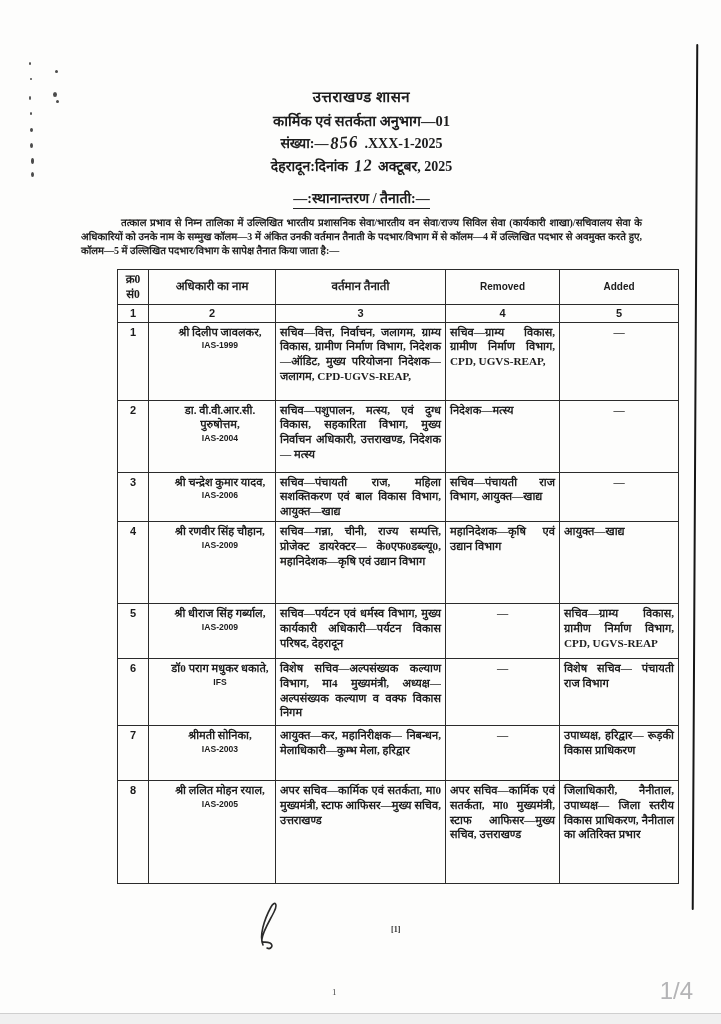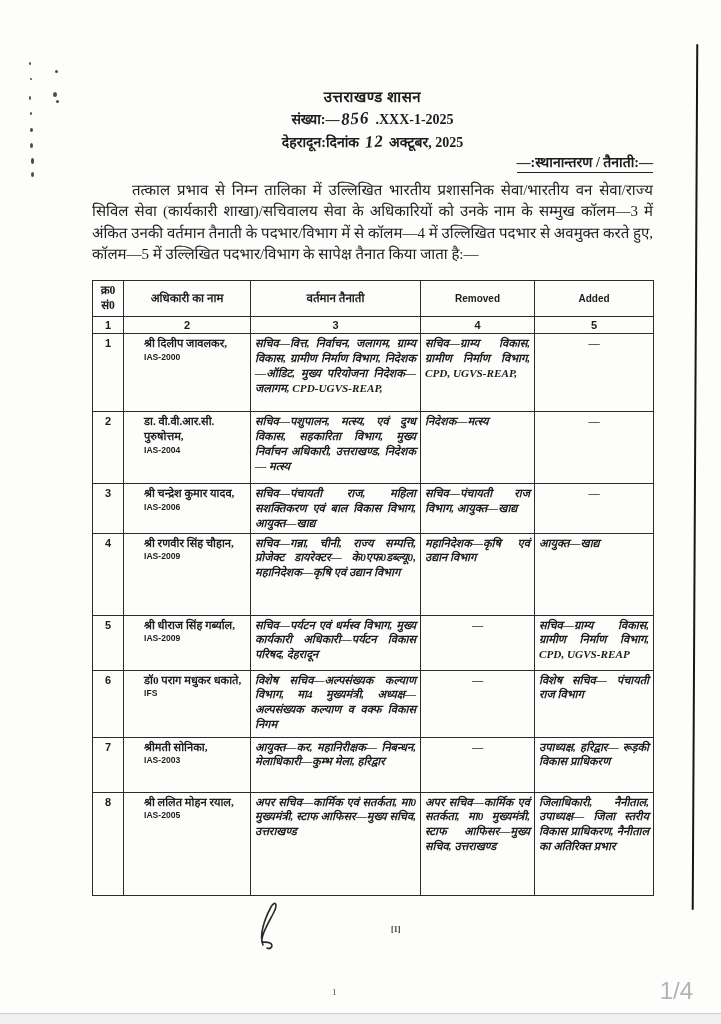--- a/index.html
+++ b/index.html
@@ -1,39 +1,39 @@
 <!DOCTYPE html>
 <html><head>
 <meta charset="utf-8">
 <style>
   html,body{margin:0;padding:0;}
   body{
     width:721px;height:1024px;position:relative;overflow:hidden;
     background:#fdfdfc;color:#1c1c1c;
     font-family:"Liberation Serif","DejaVu Serif",serif;
   }
-  .doc{position:absolute;left:92px;top:86px;width:561px;}
+  .doc{position:absolute;left:81px;top:86px;width:561px;}
   .hdr{text-align:center;font-weight:bold;}
   .hdr-l1{font-size:15px;letter-spacing:.5px;}
   .hdr-l2{font-size:14.5px;margin-top:4px;}
   .hdr-num,.hdr-date{font-size:14px;margin-top:3px;}
   .hw{font-style:italic;font-size:17px;display:inline-block;transform:rotate(-4deg);letter-spacing:1px;padding:0 2px;}
-  .subject-wrap{text-align:right;margin-top:0;}
+  .subject-wrap{text-align:center;margin-top:12px;}
   .subject{display:inline-block;font-size:14px;font-weight:bold;border-bottom:1.6px solid #222;padding-bottom:1px;}
-  .intro{font-size:15px;font-weight:normal;text-align:justify;line-height:1.42;margin-top:7px;text-indent:40px;}
-  table{border-collapse:collapse;width:561px;table-layout:fixed;margin-top:5px;}
+  .intro{font-size:10px;font-weight:bold;text-align:justify;line-height:1.42;margin-top:7px;text-indent:40px;}
+  table{border-collapse:collapse;width:561px;table-layout:fixed;margin-top:5px;margin-left:36px;}
   td,th{border:1.6px solid #2b2b2b;vertical-align:top;padding:2px 4px;font-size:11.2px;font-weight:bold;line-height:1.32;}
   th{text-align:center;vertical-align:middle;font-size:11.6px;}
   .en{font-family:"Liberation Sans","DejaVu Sans",sans-serif;font-size:10px;}
   .numrow td{text-align:center;padding:1px;font-family:"Liberation Sans",sans-serif;font-size:11px;}
   .c-sno{text-align:center;font-family:"Liberation Sans",sans-serif;font-size:11px;}
-  .c-name{text-align:left;padding-left:20px;}
+  .c-name{text-align:center;padding-left:20px;}
   .c-name .nm{display:block;}
   .c-name .cadre{display:block;font-family:"Liberation Sans",sans-serif;font-size:8.6px;margin-top:1px;}
-  .c-just{text-align:justify;font-style:italic;}
+  .c-just{text-align:justify;}
   .c-dash{text-align:center;}
   .sig{position:absolute;left:250px;top:898px;}
   .footnote{position:absolute;left:391px;top:925px;font-size:8px;font-weight:bold;color:#2e2e2e;}
   .pageno{position:absolute;left:332px;top:987px;font-size:9px;color:#4a4a4a;}
   .viewer-ind{position:absolute;right:28px;top:977px;font-family:"Liberation Sans","DejaVu Sans",sans-serif;font-size:24px;color:#b4b4b6;}
   .scanline{position:absolute;left:694px;top:44px;width:2px;height:866px;background:#161616;transform:rotate(.3deg);border-radius:1px;}
   .speck{position:absolute;background:#4b4b4b;border-radius:50%;}
   .bottombar{position:absolute;left:0;bottom:0;width:721px;height:10px;background:#f0f0f0;border-top:1px solid #cfcfcf;}
 </style>
 </head>
@@ -50,20 +50,21 @@
   <div class="speck" style="left:31px;top:158px;width:3px;height:6px;"></div>
   <div class="speck" style="left:31px;top:172px;width:3px;height:5px;"></div>
   <div class="speck" style="left:55px;top:70px;width:3px;height:3px;"></div>
   <div class="speck" style="left:53px;top:92px;width:4px;height:5px;"></div>
   <div class="speck" style="left:56px;top:100px;width:3px;height:3px;"></div>
 </div>
 
 <div class="doc">
   <div class="hdr">
     <div class="hdr-l1">उत्तराखण्ड शासन</div>
+    <div class="hdr-l2">कार्मिक एवं सतर्कता अनुभाग—01</div>
     <div class="hdr-num"><span>संख्या:—</span><span class="hw">856</span> <span>.XXX-1-2025</span></div>
     <div class="hdr-date"><span>देहरादून:दिनांक</span> <span class="hw">12</span> <span>अक्टूबर, 2025</span></div>
     <div class="subject-wrap"><span class="subject">—:स्थानान्तरण / तैनाती:—</span></div>
   </div>
 
   <p class="intro">तत्काल प्रभाव से निम्न तालिका में उल्लिखित भारतीय प्रशासनिक सेवा/भारतीय वन सेवा/राज्य सिविल सेवा (कार्यकारी शाखा)/सचिवालय सेवा के अधिकारियों को उनके नाम के सम्मुख कॉलम—3 में अंकित उनकी वर्तमान तैनाती के पदभार/विभाग में से कॉलम—4 में उल्लिखित पदभार से अवमुक्त करते हुए, कॉलम—5 में उल्लिखित पदभार/विभाग के सापेक्ष तैनात किया जाता है:—</p>
 
   <table>
     <colgroup>
       <col style="width:31px">
@@ -85,21 +86,21 @@
       <td>2</td>
       <td>3</td>
       <td>4</td>
       <td>5</td>
     </tr>
 
     <tr style="height:78px;">
       <td class="c-sno">1</td>
       <td class="c-name">
             <span class="nm">श्री दिलीप जावलकर,</span>
-            <span class="cadre">IAS-2000</span>
+            <span class="cadre">IAS-1999</span>
           </td>
       <td class="c-just">सचिव—वित्त, निर्वाचन, जलागम, ग्राम्य विकास, ग्रामीण निर्माण विभाग, निदेशक—ऑडिट, मुख्य परियोजना निदेशक—जलागम, CPD-UGVS-REAP,</td>
       <td class="c-just">सचिव—ग्राम्य विकास, ग्रामीण निर्माण विभाग, CPD, UGVS-REAP,</td>
       <td class="c-dash">—</td>
     </tr>
     <tr style="height:72px;">
       <td class="c-sno">2</td>
       <td class="c-name">
             <span class="nm">डा. वी.वी.आर.सी. पुरुषोत्तम,</span>
             <span class="cadre">IAS-2004</span>

